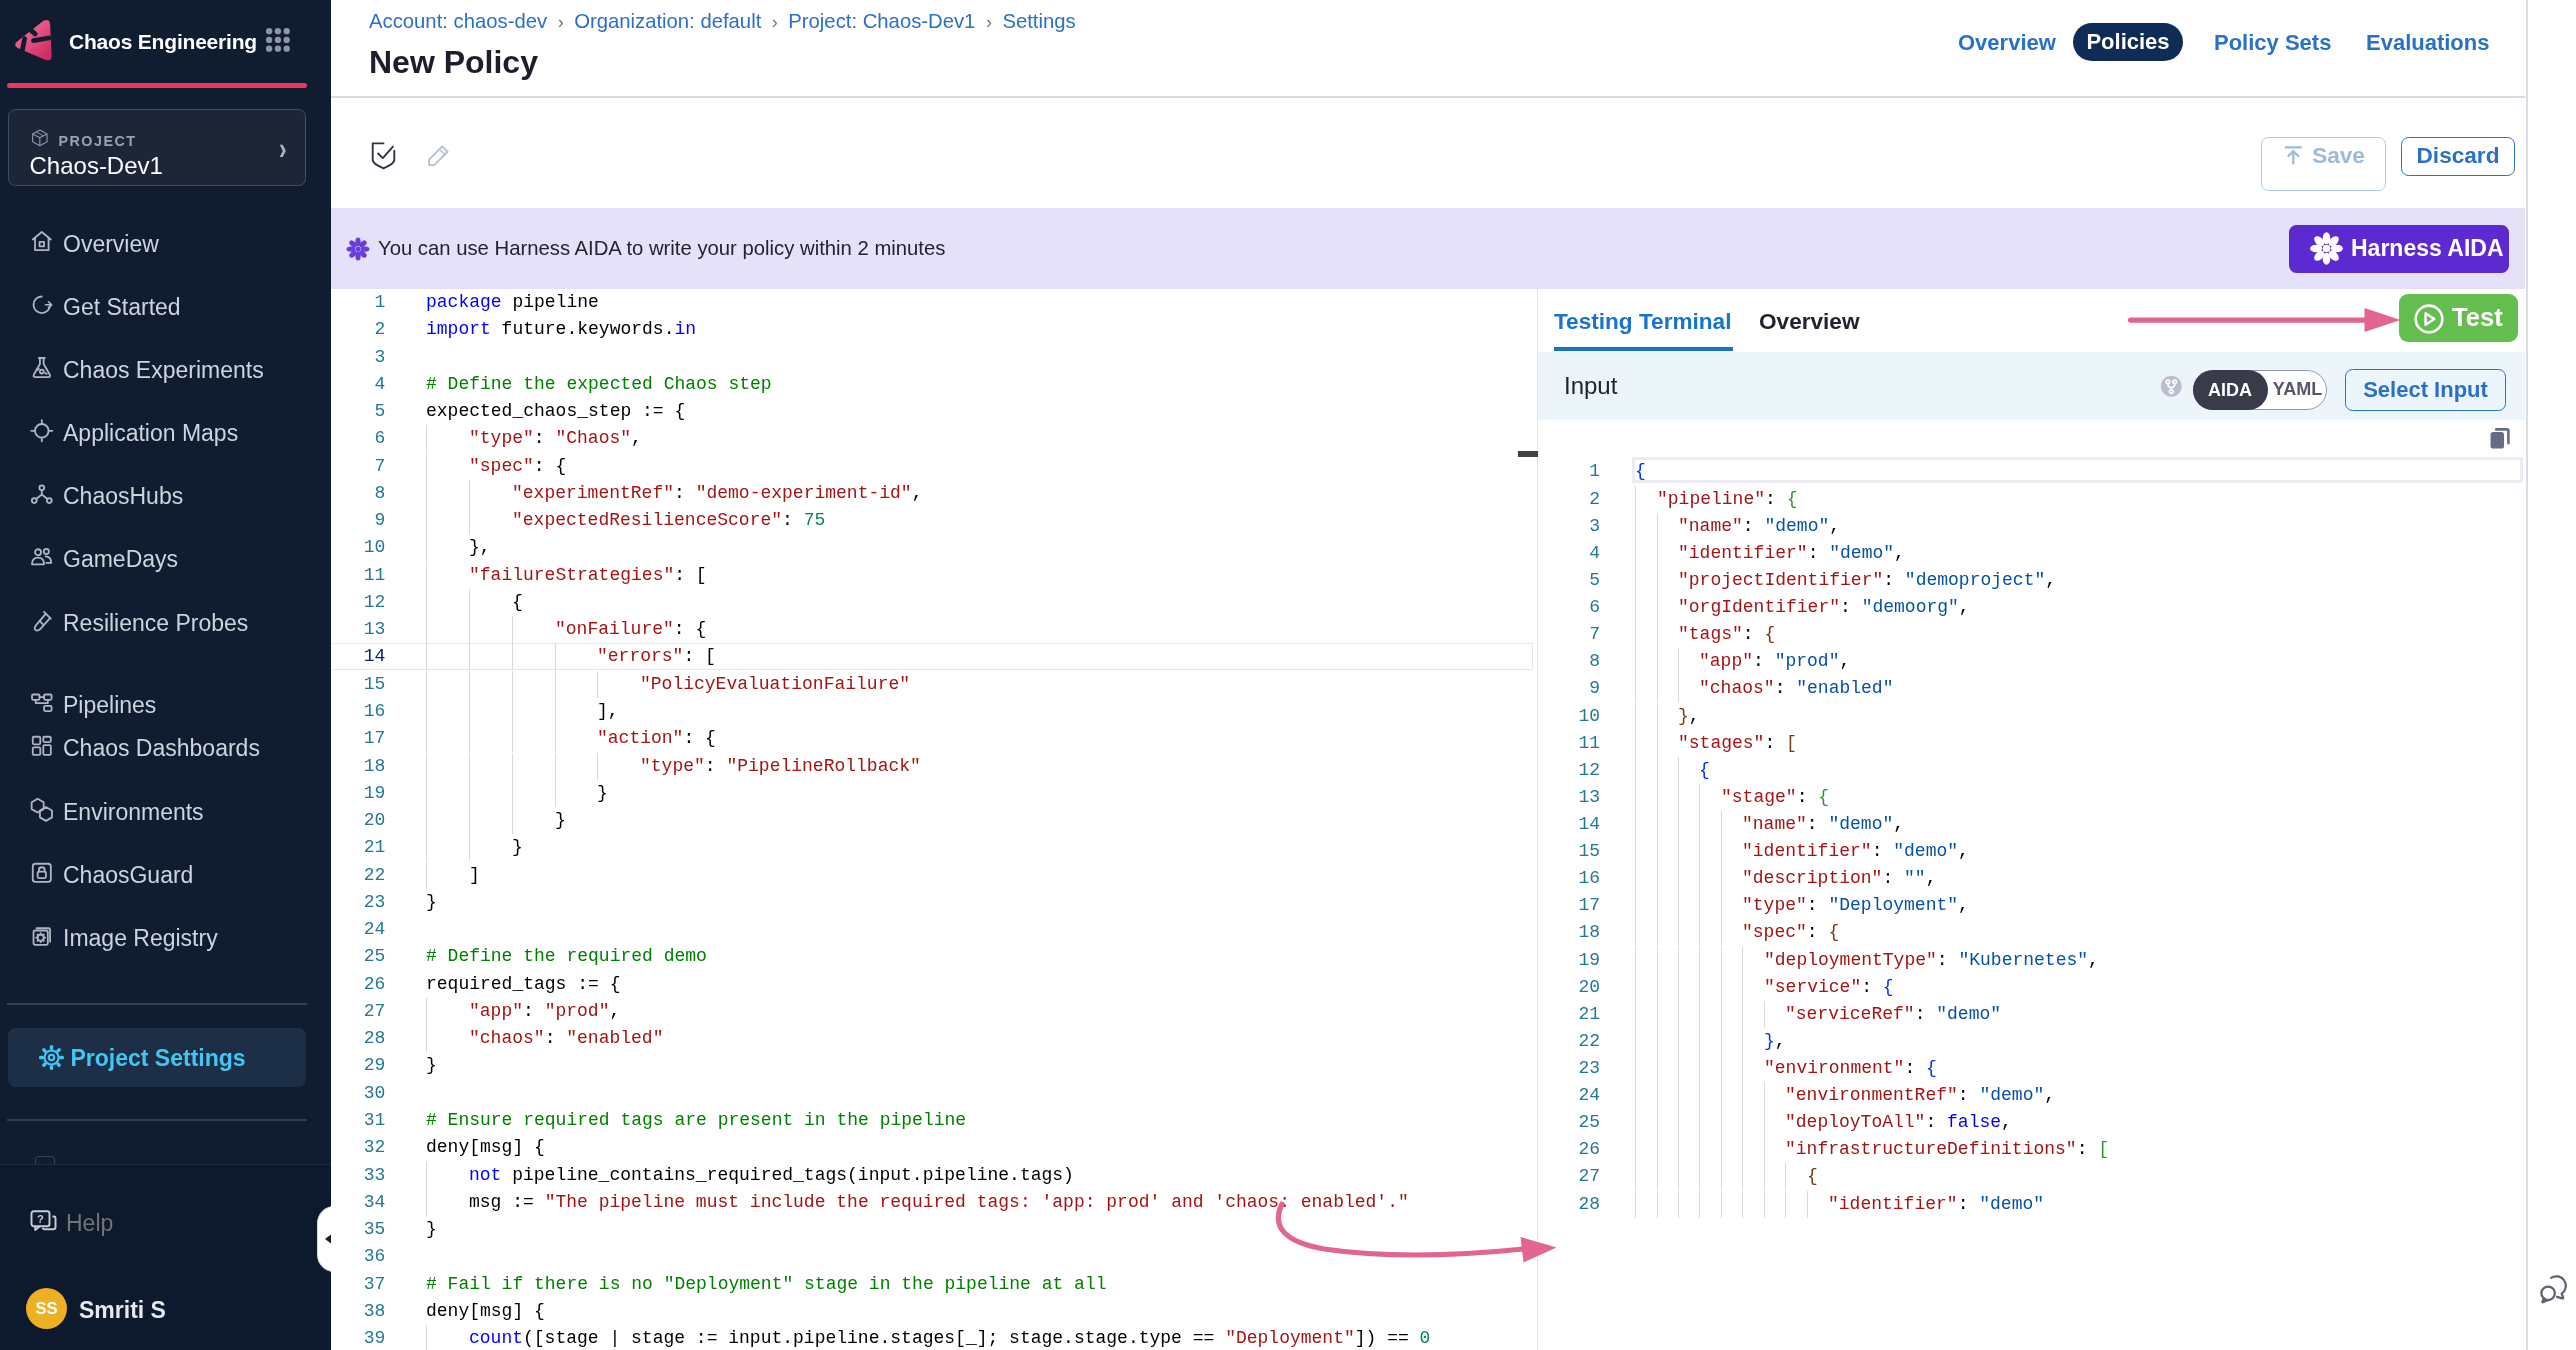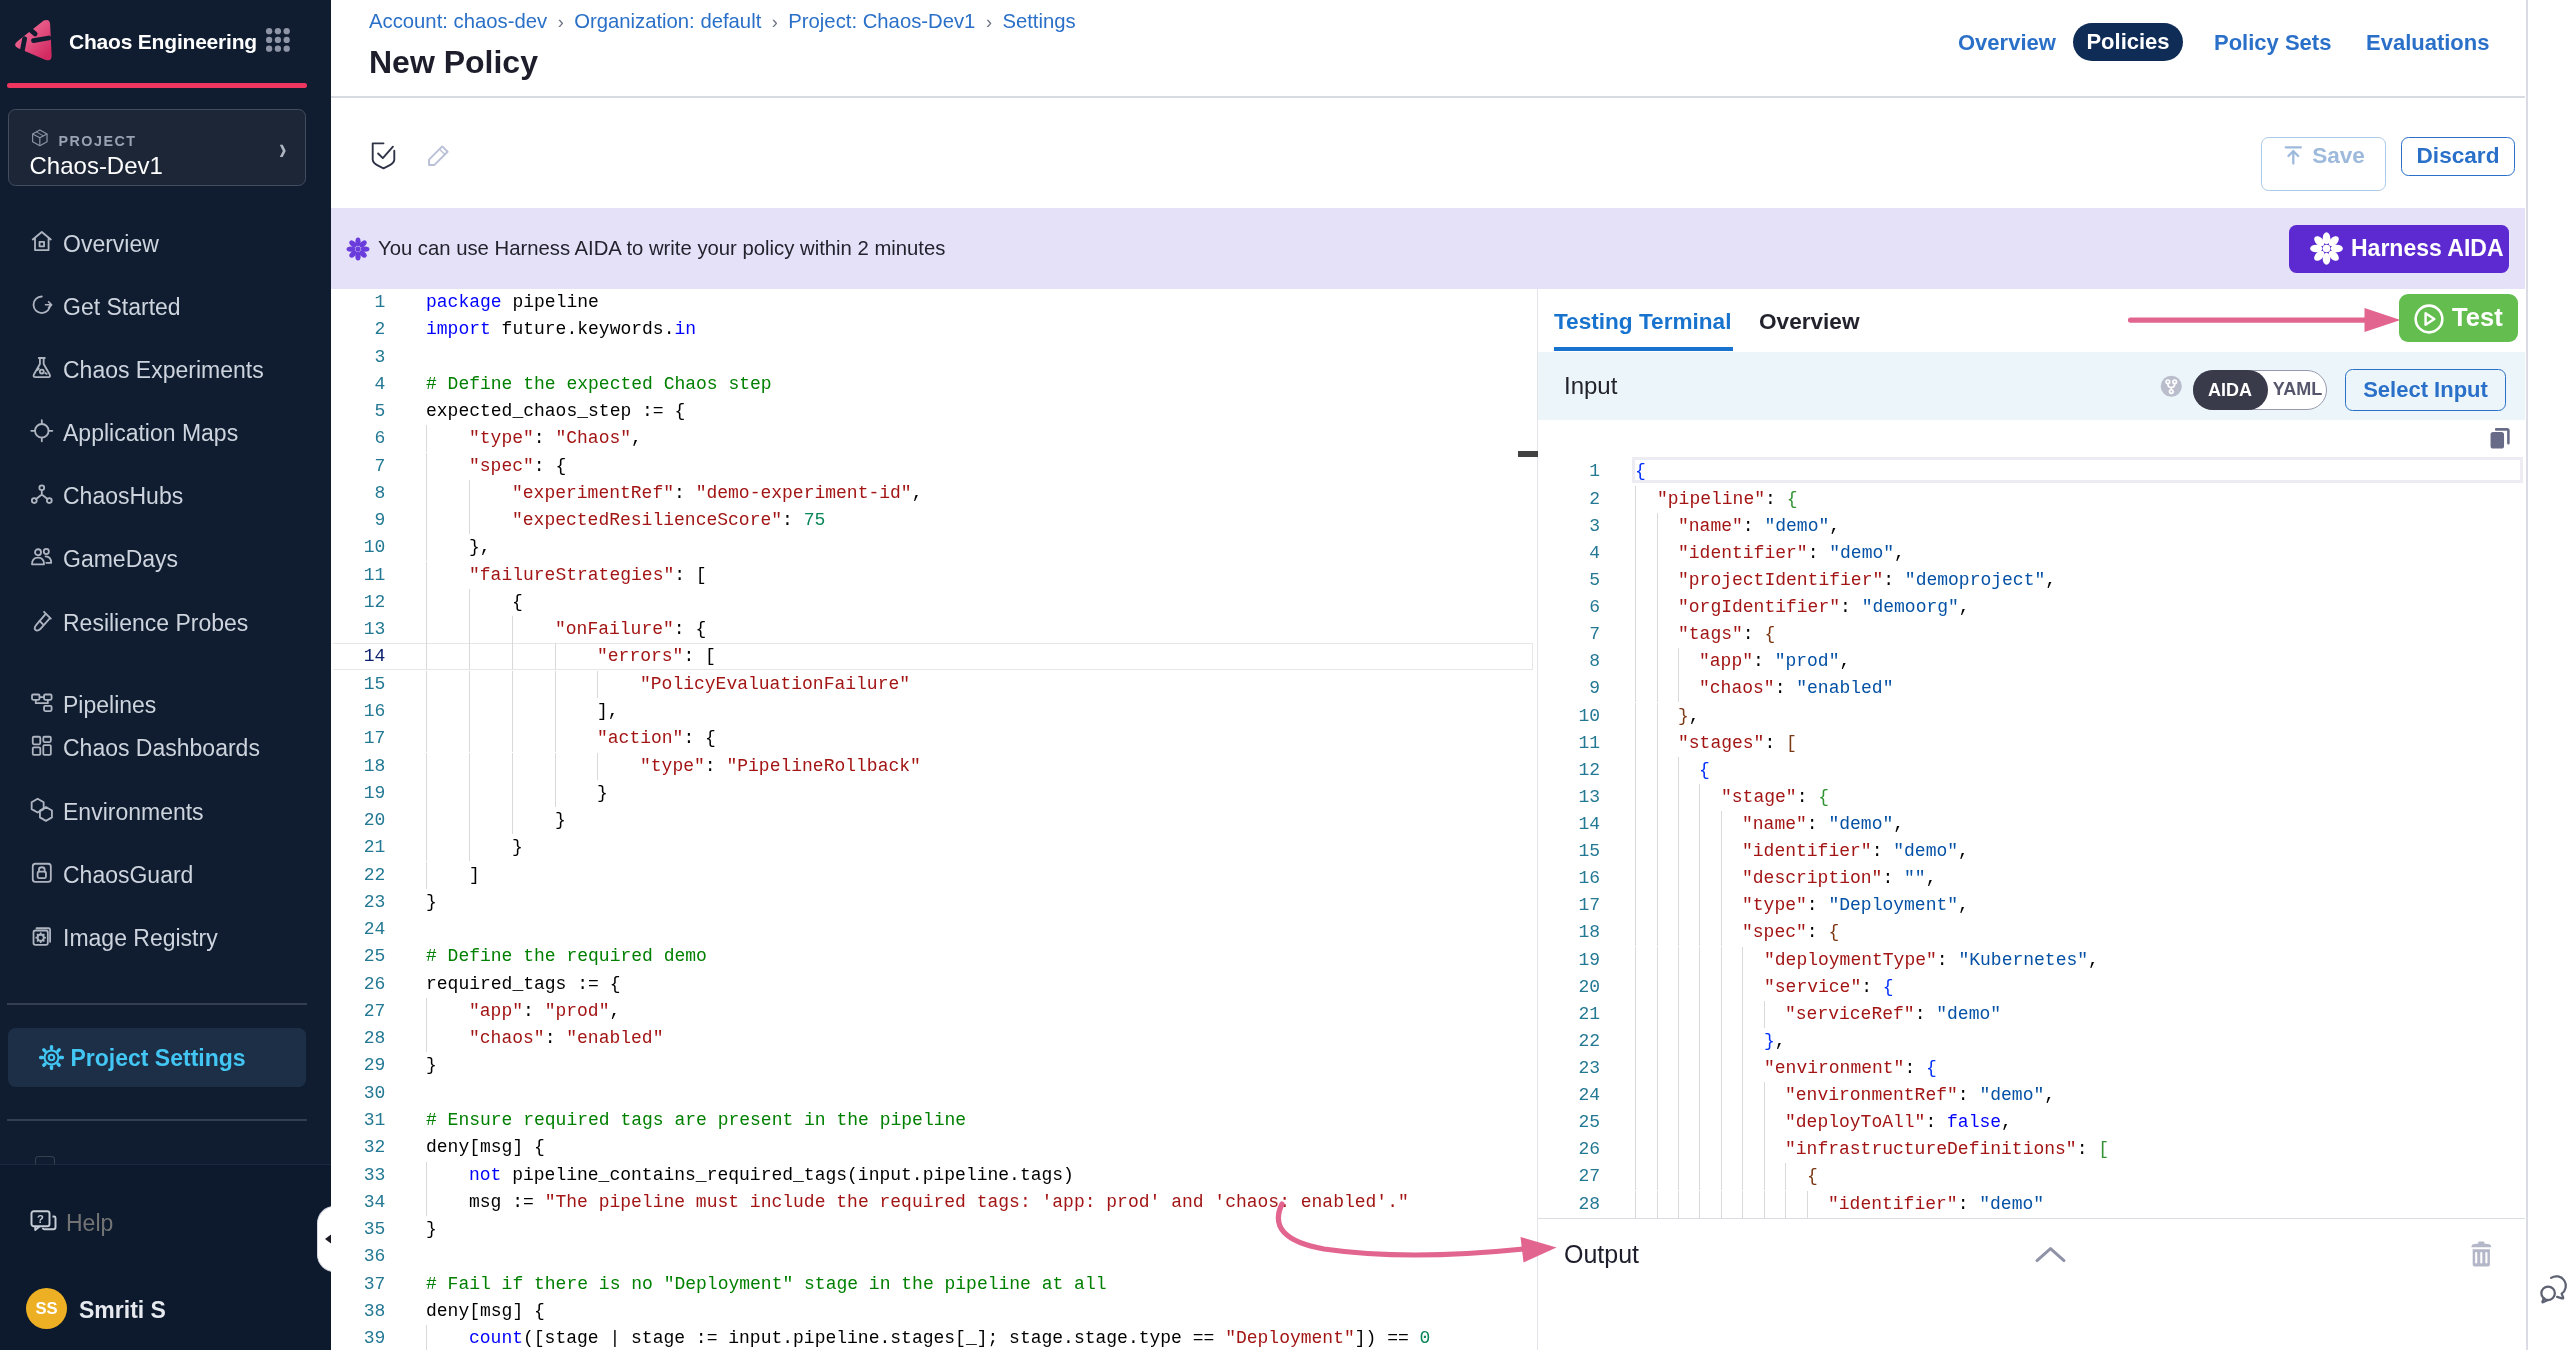--- a/index.html
+++ b/index.html
@@ -830,32 +830,20 @@
         <i style="left:140px"></i>
         <i style="left:161px"></i>
         <i style="left:183px"></i>
         <i style="left:204px"></i>
         <i style="left:226px"></i>
         <i style="left:247px"></i>
         <i style="left:269px"></i>
         <span class="num" style="left:-6px;width:68px">28</span>
         <span class="code" style="left:290px"><span class="s">"identifier"</span>: <span class="v">"demo"</span></span>
       </div>
-  <div id="outrow">
-    <div class="lab">Output</div>
-    <div class="chev"><svg width="33" height="19.6" viewBox="0 0 44 26" style="">
-            <path d="M4 22 L22 6 L40 22" fill="none" stroke="#9093a8" stroke-width="4" stroke-linecap="round" stroke-linejoin="round"></path>
-          </svg></div>
-    <div class="tr"><svg width="22.6" height="27" viewBox="0 0 30 36" style="">
-            <g fill="#b4b7c7">
-              <path d="M2 6.5 Q2.6 4.5 4.5 4.2 L11 3.4 V1.8 Q11 0.6 12.2 0.5 L17.8 0.5 Q19 0.6 19 1.8 V3.4 L25.5 4.2 Q27.4 4.5 28 6.5 L28.2 8.2 H1.8 Z"></path>
-              <path d="M3.5 11 H26.5 V30.5 Q26.5 34 23 34 H7 Q3.5 34 3.5 30.5 Z M8.2 14.5 Q6.8 14.5 6.8 16 V28.5 Q6.8 30 8.2 30 Q9.6 30 9.6 28.5 V16 Q9.6 14.5 8.2 14.5 Z M15 14.5 Q13.6 14.5 13.6 16 V28.5 Q13.6 30 15 30 Q16.4 30 16.4 28.5 V16 Q16.4 14.5 15 14.5 Z M21.8 14.5 Q20.4 14.5 20.4 16 V28.5 Q20.4 30 21.8 30 Q23.2 30 23.2 28.5 V16 Q23.2 14.5 21.8 14.5 Z" fill-rule="evenodd"></path>
-            </g>
-          </svg></div>
-  </div>
 </div>
 <div id="arrow2"><svg width="316" height="75" viewBox="0 0 420 100" style="">
         <path d="M34 4 Q12 50 90 64 Q200 80 356 64" stroke="#e26590" stroke-width="7" stroke-linecap="round" fill="none"></path>
         <path d="M352 48 L400 62 L356 82 Z" fill="#e26590"></path>
       </svg></div>
 
 <div id="vdiv2"></div>
 <div id="chat"><svg width="33" height="33" viewBox="0 0 44 44" style="">
         <g stroke="#5d6172" stroke-width="3" fill="none" stroke-linecap="round" stroke-linejoin="round">
 <path d="M17.5 6.5 A11.3 11.3 0 1 1 31.5 27.5 L33.5 32.5 Q34.2 34.5 32 33.8 L25.5 31.8"></path>

